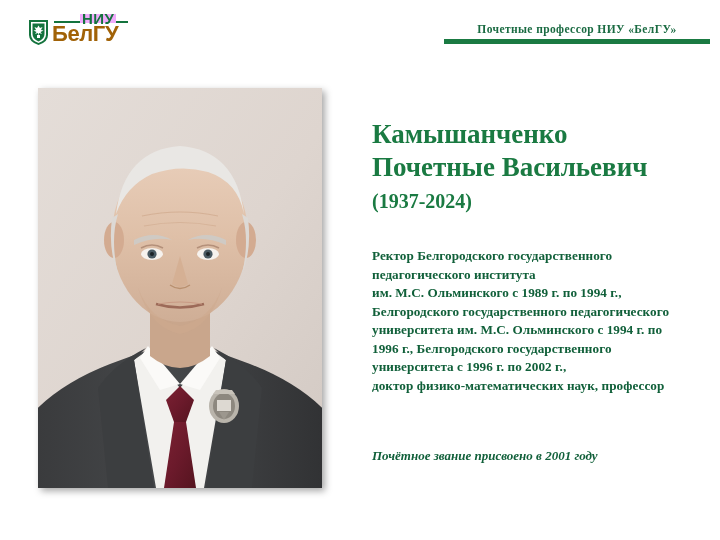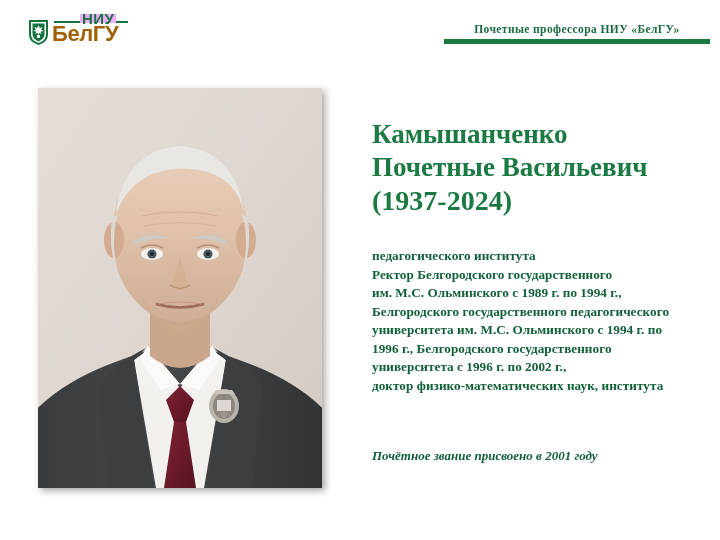--- a/index.html
+++ b/index.html
@@ -114,21 +114,21 @@
   }
   .person-name {
     font-family: "Liberation Serif", serif;
     font-size: 27px;
     font-weight: 700;
     color: #1a7a42;
     line-height: 33px;
   }
   .person-years {
     font-family: "Liberation Serif", serif;
-    font-size: 28px;
+    font-size: 20px;
     font-weight: 700;
     color: #1a7a42;
     line-height: 32px;
     margin-top: 1px;
   }
   .bio {
     margin-top: 30px;
     font-family: "Liberation Serif", serif;
     font-size: 13.2px;
     font-weight: 700;
@@ -162,21 +162,21 @@
     </g>
   </svg>
   <div class="logo-wordmark">
     <div class="logo-top-rule"></div>
     <div class="logo-niu">НИУ</div>
     <div class="logo-belgu">БелГУ</div>
   </div>
 </div>
 
 <div class="header-banner">
-  <div class="header-banner-text">Почетные  профессора  НИУ  «БелГУ»</div>
+  <div class="header-banner-text">Почетные  профессор  НИУ  «БелГУ»</div>
   <div class="header-banner-rule"></div>
 </div>
 
 <div class="portrait-frame">
   <svg class="portrait-svg" viewBox="0 0 284 400" preserveAspectRatio="xMidYMid slice">
     <defs>
       <linearGradient id="bgGrad" x1="0" y1="0" x2="1" y2="1">
         <stop offset="0%" stop-color="#e4ddd8"></stop>
         <stop offset="55%" stop-color="#ded5cf"></stop>
         <stop offset="100%" stop-color="#d2c9c3"></stop>
@@ -256,24 +256,24 @@
     </g>
   </svg>
 </div>
 
 <div class="content">
   <div class="person-name">Камышанченко</div>
   <div class="person-name">Почетные Васильевич</div>
   <div class="person-years">(1937-2024)</div>
 
   <div class="bio">
+    <span class="bio-line">Ректор Белгородского государственного</span>
     <span class="bio-line">педагогического института</span>
-    <span class="bio-line">Ректор Белгородского государственного</span>
     <span class="bio-line">им. М.С. Ольминского с 1989 г. по 1994 г.,</span>
     <span class="bio-line">Белгородского государственного педагогического</span>
     <span class="bio-line">университета им. М.С. Ольминского с 1994 г. по</span>
     <span class="bio-line">1996 г., Белгородского государственного</span>
     <span class="bio-line">университета с 1996 г. по 2002 г.,</span>
-    <span class="bio-line">доктор физико-математических наук, института</span>
+    <span class="bio-line">доктор физико-математических наук, профессор</span>
   </div>
 
   <div class="honor-note">Почётное звание присвоено в 2001 году</div>
 </div>
 
 </body></html>

